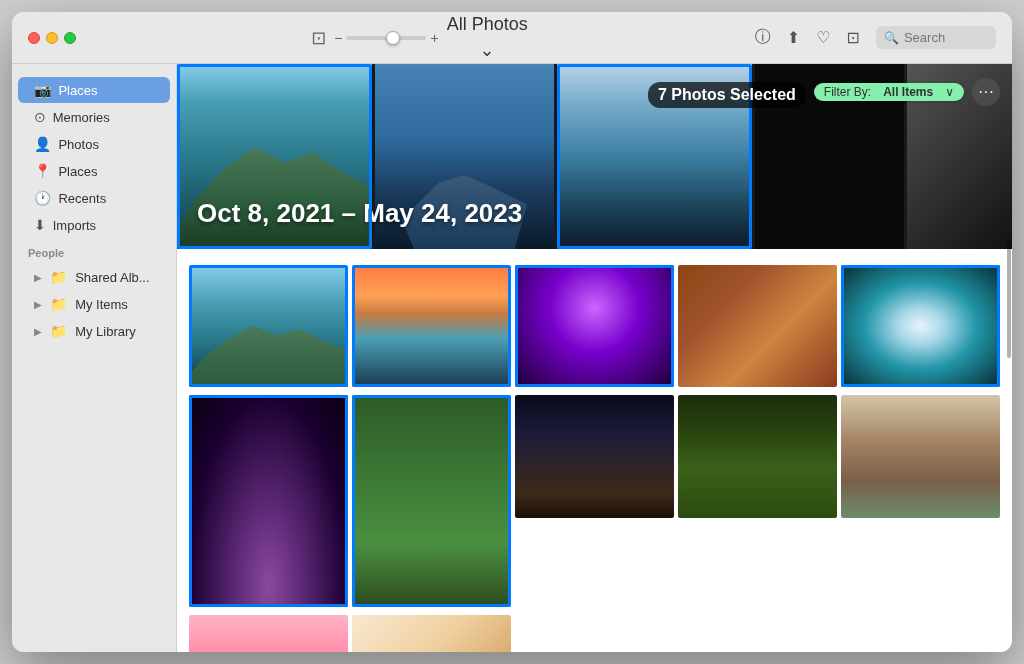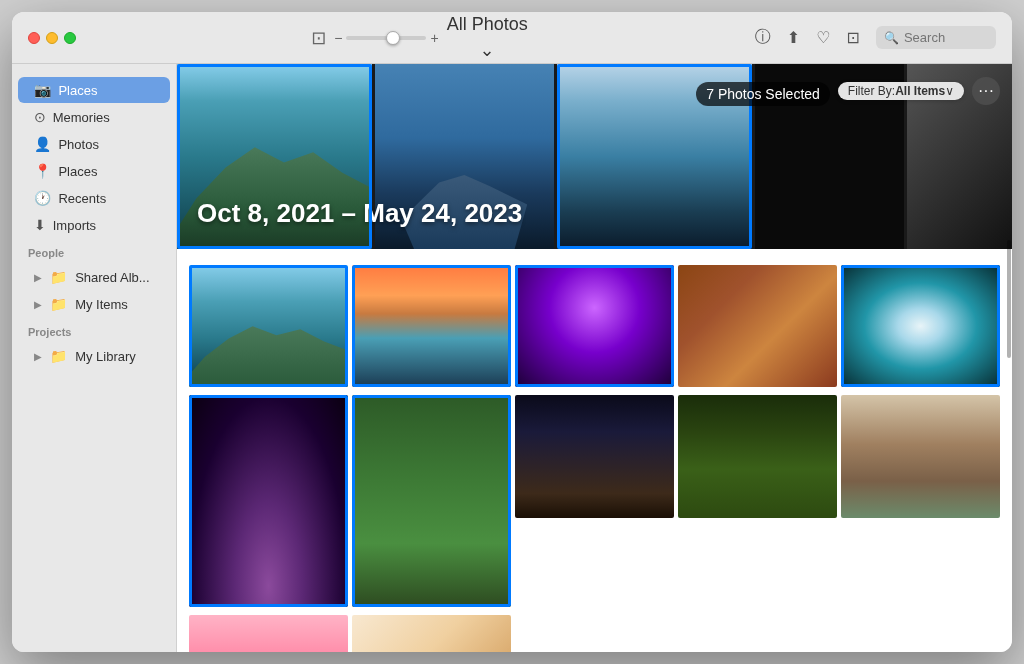--- a/index.html
+++ b/index.html
@@ -205,38 +205,38 @@
       top: 12px;
       right: 12px;
       display: flex;
       align-items: center;
       gap: 8px;
       z-index: 3;
     }
     .selection-badge {
       background: rgba(0,0,0,0.7);
       color: white;
-      font-size: 14px;
-      font-weight: 400;
+      font-size: 16px;
+      font-weight: 700;
       padding: 4px 10px;
       border-radius: 12px;
       margin-top: 6px;
     }
     .filter-btn {
-      background: #e5e5e5;
+      background: #86efac;
       border: none;
       border-radius: 16px;
       padding: 2px 10px;
       font-size: 12px;
       font-weight: 500;
       color: #333;
       cursor: pointer;
       display: flex;
       align-items: center;
-      gap: 0;
+      gap: 12px;
       box-shadow: 0 1px 4px rgba(0,0,0,0.2);
     }
     .more-btn {
       width: 28px;
       height: 28px;
       background: rgba(80,80,80,0.8);
       border: none;
       border-radius: 50%;
       color: white;
       font-size: 16px;
@@ -374,21 +374,20 @@
         <span class="sidebar-item-expand">▶</span>
         <span class="sidebar-icon">📁</span>
         <span>Shared Alb...</span>
       </div>
       <div class="sidebar-item">
         <span class="sidebar-item-expand">▶</span>
         <span class="sidebar-icon">📁</span>
         <span>My Items</span>
       </div>
 
-      <div class="sidebar-section-label">Projects</div>
 
       <div class="sidebar-item">
         <span class="sidebar-item-expand">▶</span>
         <span class="sidebar-icon">📁</span>
         <span>My Library</span>
       </div>
     </div>
 
     <div class="photo-area">
 

